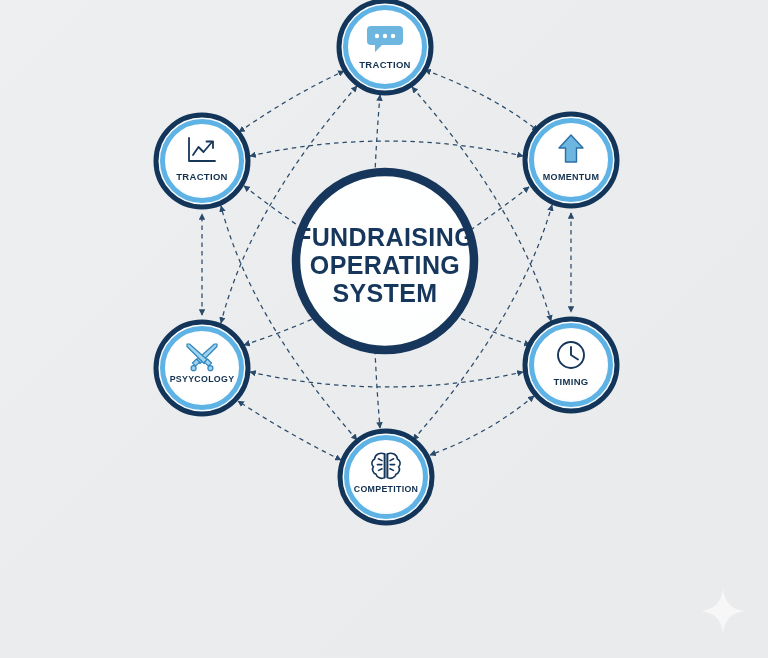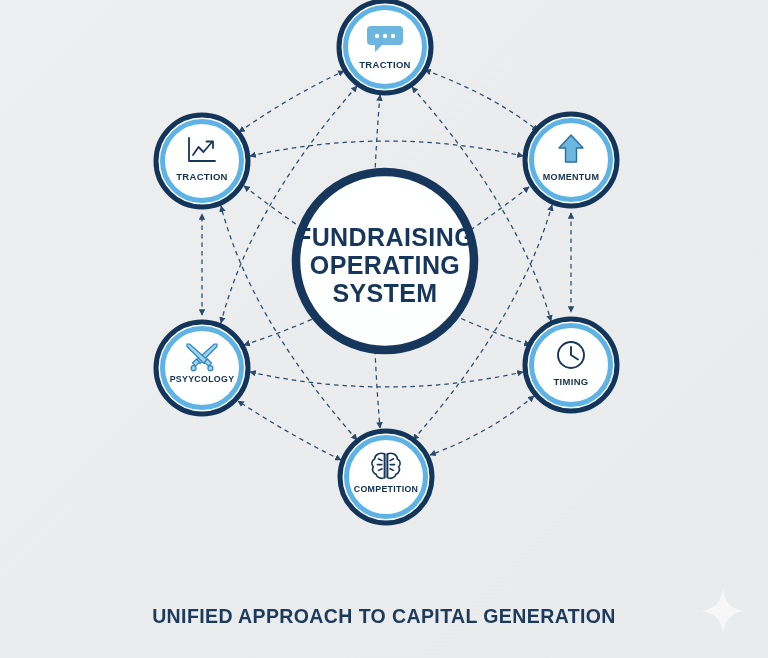--- a/index.html
+++ b/index.html
@@ -193,20 +193,19 @@
       <g transform="translate(202,150)" fill="none" stroke="#16365a" stroke-width="1.8" stroke-linecap="round" stroke-linejoin="round">
         <path d="M -13 -12 L -13 11 L 13 11"></path>
         <path d="M -9 5 L -3.5 -3 L 1.5 2 L 10 -8"></path>
         <path d="M 4.5 -8.5 L 11 -8.5 L 11 -2"></path>
       </g>
       <text class="node-label" x="202" y="180" font-size="9.5">TRACTION</text>
     </g>
 
   </svg>
 
-  <div class="caption">UNIFIED APPROACH TO CAPITAL GENERATION</div>
 
   <svg class="sparkle" viewBox="0 0 100 100">
     <path d="M 50 2 C 54 32 68 46 98 50 C 68 54 54 68 50 98 C 46 68 32 54 2 50
              C 32 46 46 32 50 2 Z" fill="#ffffff"></path>
   </svg>
 
 </div>
 
 </body></html>

